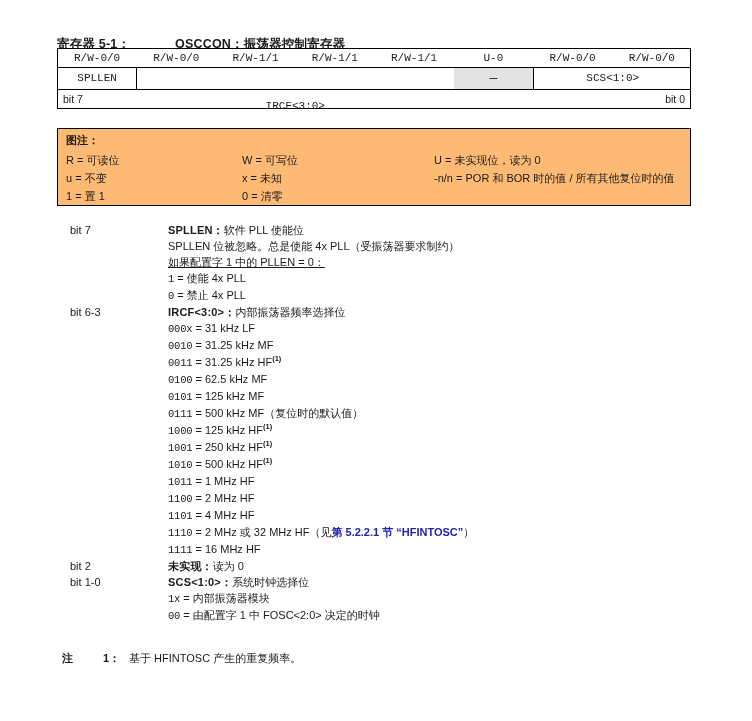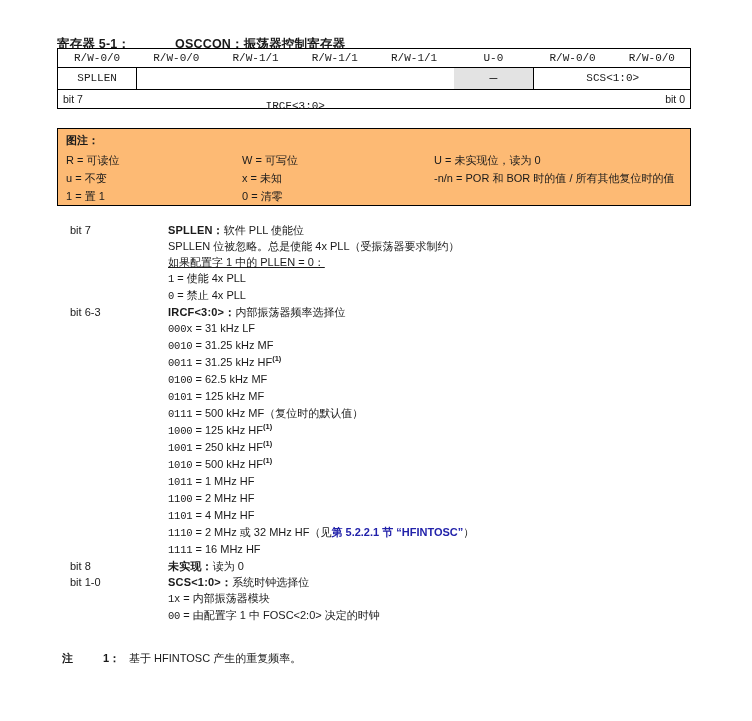--- a/index.html
+++ b/index.html
@@ -308,21 +308,21 @@
           <div class="ln"><span class="mono">1001</span><span> = 250 kHz HF</span><sup>(1)</sup></div>
           <div class="ln"><span class="mono">1010</span><span> = 500 kHz HF</span><sup>(1)</sup></div>
           <div class="ln"><span class="mono">1011</span><span> = 1 MHz HF</span></div>
           <div class="ln"><span class="mono">1100</span><span> = 2 MHz HF</span></div>
           <div class="ln"><span class="mono">1101</span><span> = 4 MHz HF</span></div>
           <div class="ln"><span class="mono">1110</span><span> = 2 MHz 或 32 MHz HF</span><span>（见</span><span class="link">第 5.2.2.1 节 “HFINTOSC”</span><span>）</span></div>
           <div class="ln"><span class="mono">1111</span><span> = 16 MHz HF</span></div>
         </div>
       </div>
       <div class="bitblock">
-        <div class="bitlabel">bit 8</div>
+        <div class="bitlabel">bit 2</div>
         <div class="bitbody">
           <div class="hdr"><b>未实现：</b><span>读为 0</span></div>
         </div>
       </div>
       <div class="bitblock">
         <div class="bitlabel">bit 1-0</div>
         <div class="bitbody">
           <div class="hdr"><b>SCS&lt;1:0&gt;：</b><span>系统时钟选择位</span></div>
           <div class="ln"><span class="mono">1x</span><span> = 内部振荡器模块</span></div>
           <div class="ln"><span class="mono">00</span><span> = 由配置字 1 中 FOSC&lt;2:0&gt; 决定的时钟</span></div>

